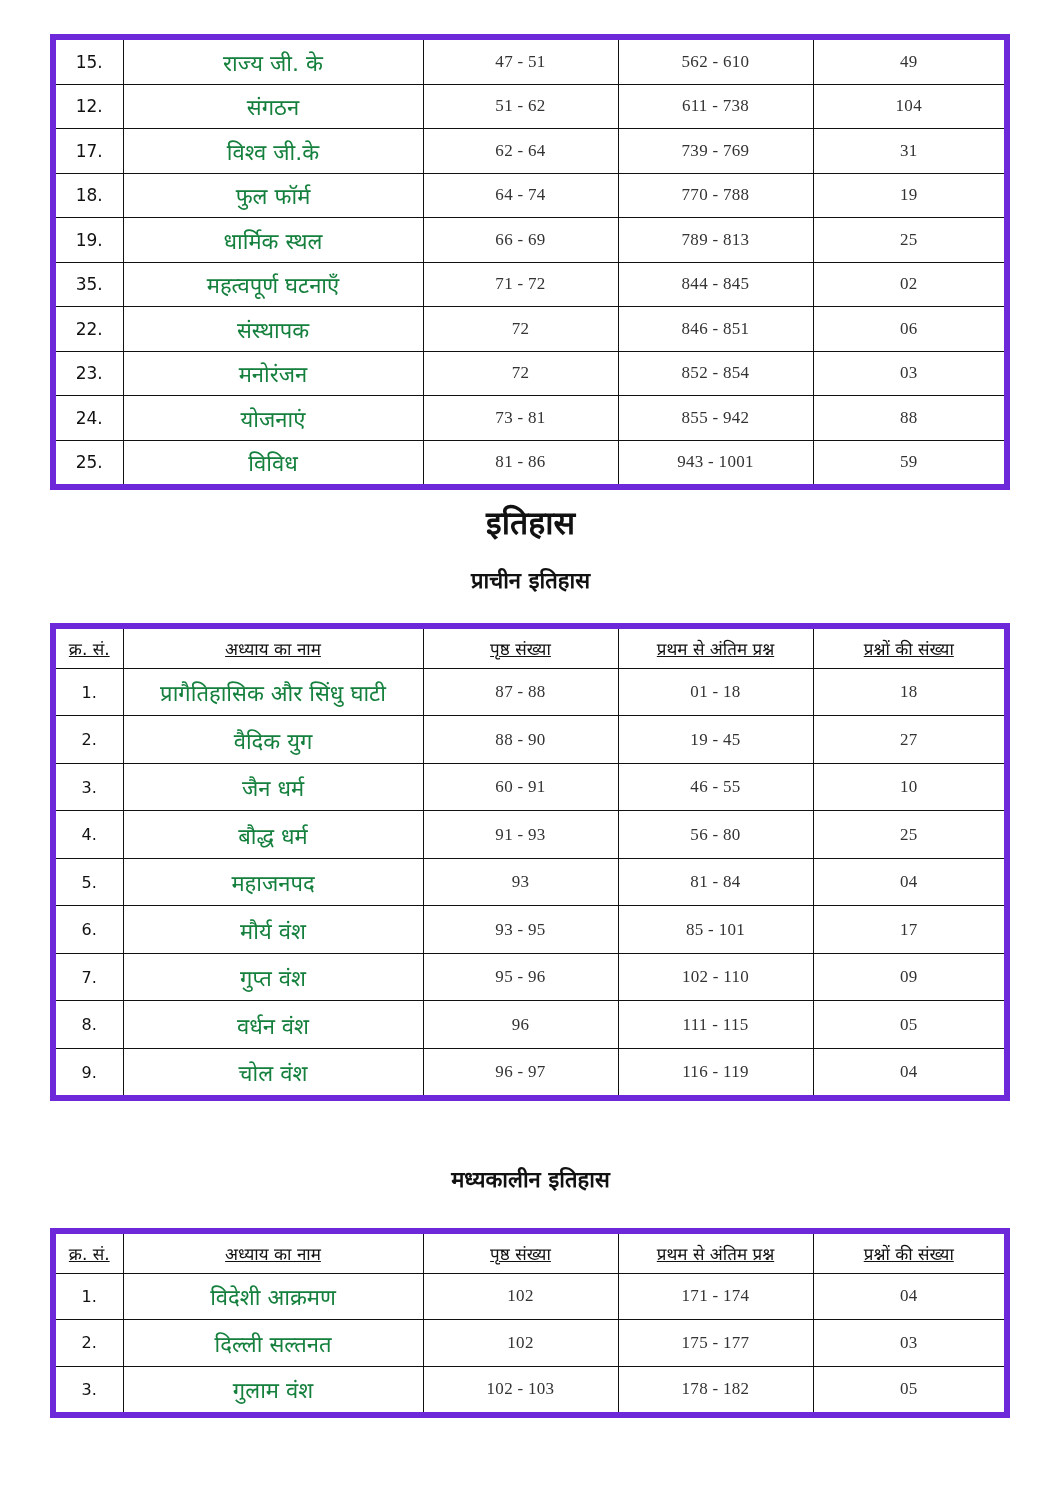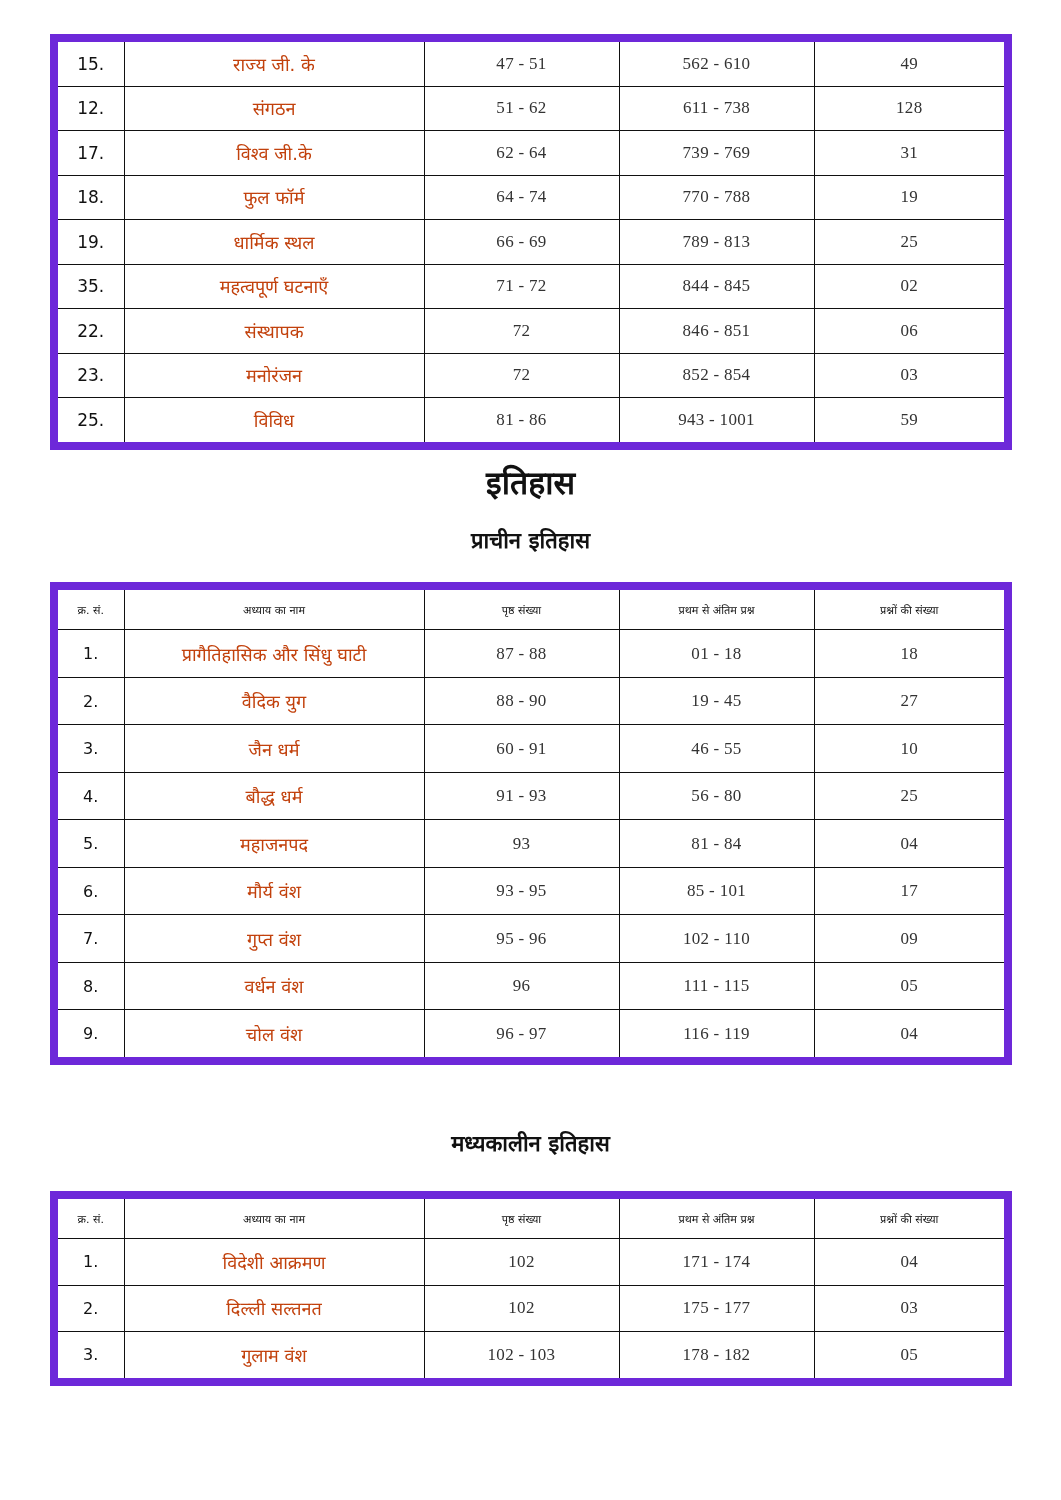--- a/index.html
+++ b/index.html
@@ -22,21 +22,21 @@
     padding: 0;
     box-sizing: border-box;
   }
 
   
   table.idx {
     border-collapse: collapse;
     table-layout: fixed;
     width: 954px;
     margin: 0 0 0 50px;
-    border: 8px solid #6d28d9;
+    border: 6px solid #6d28d9;
   }
   table.idx td, table.idx th {
     border: 1px solid #111;
     text-align: center;
     vertical-align: middle;
     padding: 0 4px;
     font-weight: normal;
   }
   
   col.c-sn    { width: 70px; }
@@ -53,35 +53,36 @@
   
   .sn {
     font-family: "DejaVu Sans", "Liberation Sans", sans-serif;
     font-size: 17px;
     font-weight: bold;
     color: #111;
   }
   .t2 .sn, .t3 .sn { font-size: 16px; }
   .nm {
     font-family: "DejaVu Sans", "Liberation Sans", sans-serif;
-    font-size: 18px;
-    color: #c2410c;
+    font-size: 22px;
+    color: #15803d;
     font-weight: normal;
     margin-top: 6px;
   }
   .num {
     font-family: "Liberation Serif", "DejaVu Serif", serif;
     font-size: 17px;
     color: #333;
     letter-spacing: 0.3px;
   }
   .hd {
     font-family: "DejaVu Sans", "Liberation Sans", sans-serif;
-    font-size: 11px;
+    font-size: 17px;
     color: #111;
+    text-decoration: underline;
   }
 
   
   .spacer-a { height: 34px; }
   .h-main {
     text-align: center;
     font-family: Liberation Sans, sans-serif;
     font-size: 32px;
     font-weight: bold;
     color: #111;
@@ -124,21 +125,21 @@
         <td class="nm">राज्य जी. के</td>
         <td class="num">47 - 51</td>
         <td class="num">562 - 610</td>
         <td class="num">49</td>
       </tr>
       <tr>
         <td class="sn">12.</td>
         <td class="nm">संगठन</td>
         <td class="num">51 - 62</td>
         <td class="num">611 - 738</td>
-        <td class="num">128</td>
+        <td class="num">104</td>
       </tr>
       <tr>
         <td class="sn">17.</td>
         <td class="nm">विश्व जी.के</td>
         <td class="num">62 - 64</td>
         <td class="num">739 - 769</td>
         <td class="num">31</td>
       </tr>
       <tr>
         <td class="sn">18.</td>
@@ -167,20 +168,27 @@
         <td class="num">72</td>
         <td class="num">846 - 851</td>
         <td class="num">06</td>
       </tr>
       <tr>
         <td class="sn">23.</td>
         <td class="nm">मनोरंजन</td>
         <td class="num">72</td>
         <td class="num">852 - 854</td>
         <td class="num">03</td>
+      </tr>
+      <tr>
+        <td class="sn">24.</td>
+        <td class="nm">योजनाएं</td>
+        <td class="num">73 - 81</td>
+        <td class="num">855 - 942</td>
+        <td class="num">88</td>
       </tr>
       <tr>
         <td class="sn">25.</td>
         <td class="nm">विविध</td>
         <td class="num">81 - 86</td>
         <td class="num">943 - 1001</td>
         <td class="num">59</td>
       </tr>
     </tbody>
   </table>

